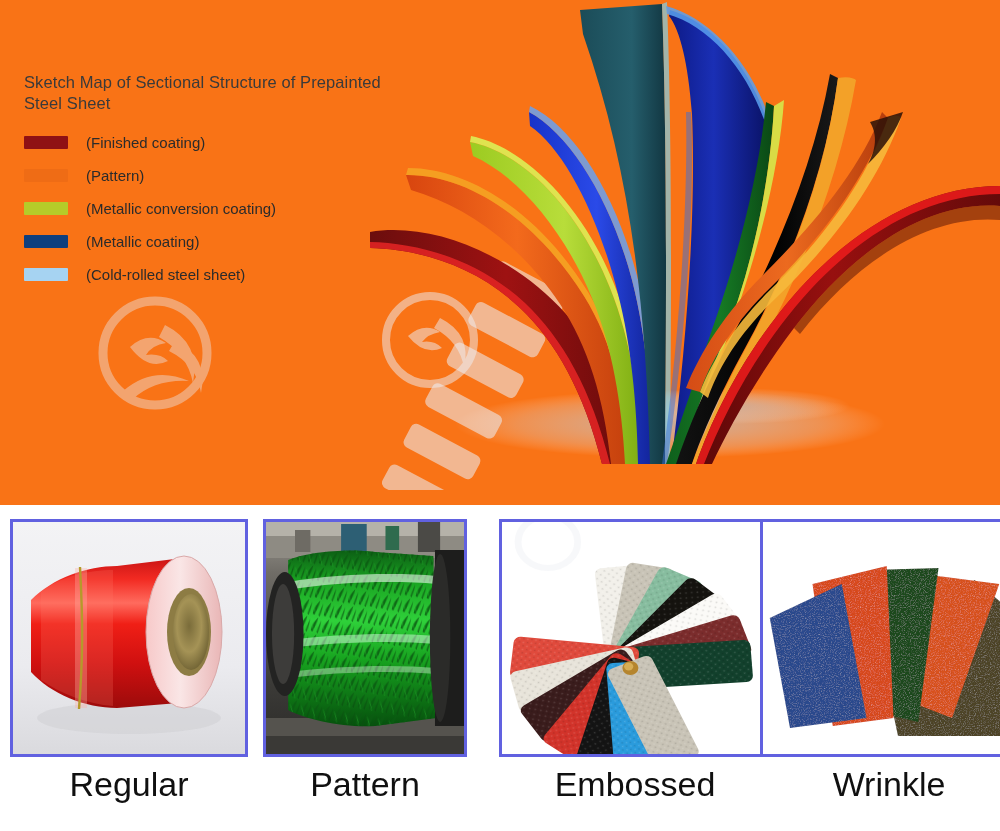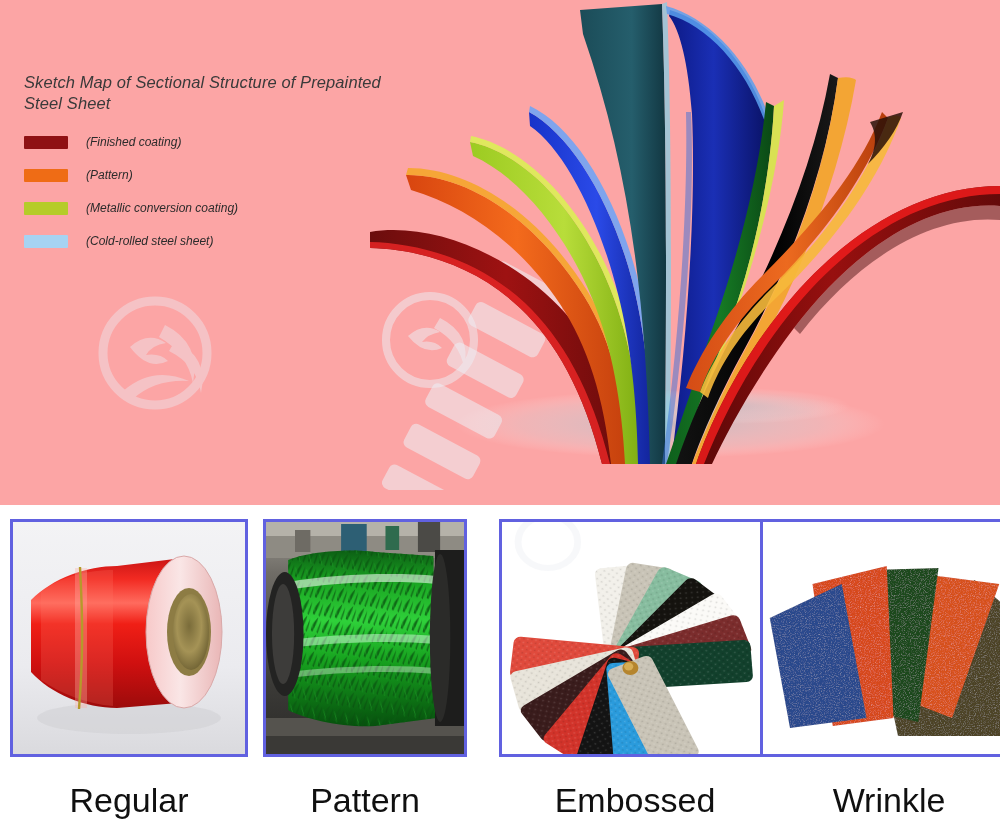--- a/index.html
+++ b/index.html
@@ -1,41 +1,41 @@
 <!DOCTYPE html>
 <html><head>
 <meta charset="utf-8">
 <style>
   html,body{margin:0;padding:0;background:#ffffff;}
   body{width:1000px;height:831px;overflow:hidden;font-family:"Liberation Sans",sans-serif;position:relative;}
 
   
-  #top-section{position:absolute;left:0;top:0;width:1000px;height:505px;background:#fca5a5;overflow:hidden;font-style:italic;}
+  #top-section{position:absolute;left:0;top:0;width:1000px;height:505px;background:#f97316;overflow:hidden;}
 
   
   .wm{position:absolute;opacity:.40;pointer-events:none;}
   .wm svg{display:block;}
 
   
   #legend-block{position:absolute;left:24px;top:72px;width:360px;}
   #sketch-title{font-size:16.5px;line-height:21px;color:#3a3a3a;letter-spacing:.1px;font-weight:400;}
   #legend-list{margin-top:20px;}
   .legend-row{display:flex;align-items:center;height:16px;margin-bottom:17px;}
   .legend-swatch{width:44px;height:13px;flex:0 0 44px;border-radius:1px;}
-  .legend-text{margin-left:18px;font-size:12px;color:#2b2b2b;white-space:nowrap;}
+  .legend-text{margin-left:18px;font-size:15px;color:#2b2b2b;white-space:nowrap;}
 
   
   #fan-graphic{position:absolute;left:370px;top:-6px;width:630px;height:510px;}
   #fan-graphic svg{display:block;width:100%;height:100%;}
 
   
   #thumb-strip{position:absolute;left:0;top:505px;width:1000px;height:326px;}
   .thumb-cell{position:absolute;top:14px;}
   .thumb-frame{border:3px solid #6161e0;background:#fbfbfd;box-sizing:border-box;width:100%;height:238px;position:relative;overflow:hidden;}
-  .thumb-label{text-align:center;font-size:34px;color:#101010;line-height:50px;margin-top:18px;letter-spacing:0px;font-weight:400;}
+  .thumb-label{text-align:center;font-size:34px;color:#101010;line-height:50px;margin-top:2px;letter-spacing:0px;font-weight:400;}
   .thumb-art{position:absolute;inset:0;}
   .thumb-art svg{display:block;width:100%;height:100%;}
 
   #cell-regular{left:10px;width:238px;}
   #cell-pattern{left:263px;width:204px;}
   #cell-embossed{left:499px;width:272px;}
   #cell-wrinkle{left:760px;width:258px;}
 </style>
 </head>
 <body>
@@ -81,20 +81,24 @@
         <span class="legend-swatch" style="background:#8f1114;"></span>
         <span class="legend-text">(Finished coating)</span>
       </div>
       <div class="legend-row">
         <span class="legend-swatch" style="background:#ef6c15;"></span>
         <span class="legend-text">(Pattern)</span>
       </div>
       <div class="legend-row">
         <span class="legend-swatch" style="background:#b5cc29;"></span>
         <span class="legend-text">(Metallic conversion coating)</span>
+      </div>
+      <div class="legend-row">
+        <span class="legend-swatch" style="background:#0e3f7e;"></span>
+        <span class="legend-text">(Metallic coating)</span>
       </div>
       <div class="legend-row">
         <span class="legend-swatch" style="background:#a6d3f2;"></span>
         <span class="legend-text">(Cold-rolled steel sheet)</span>
       </div>
     </div>
   </div>
 
   <div id="fan-graphic">
     <svg viewBox="0 0 630 510" preserveAspectRatio="none">

